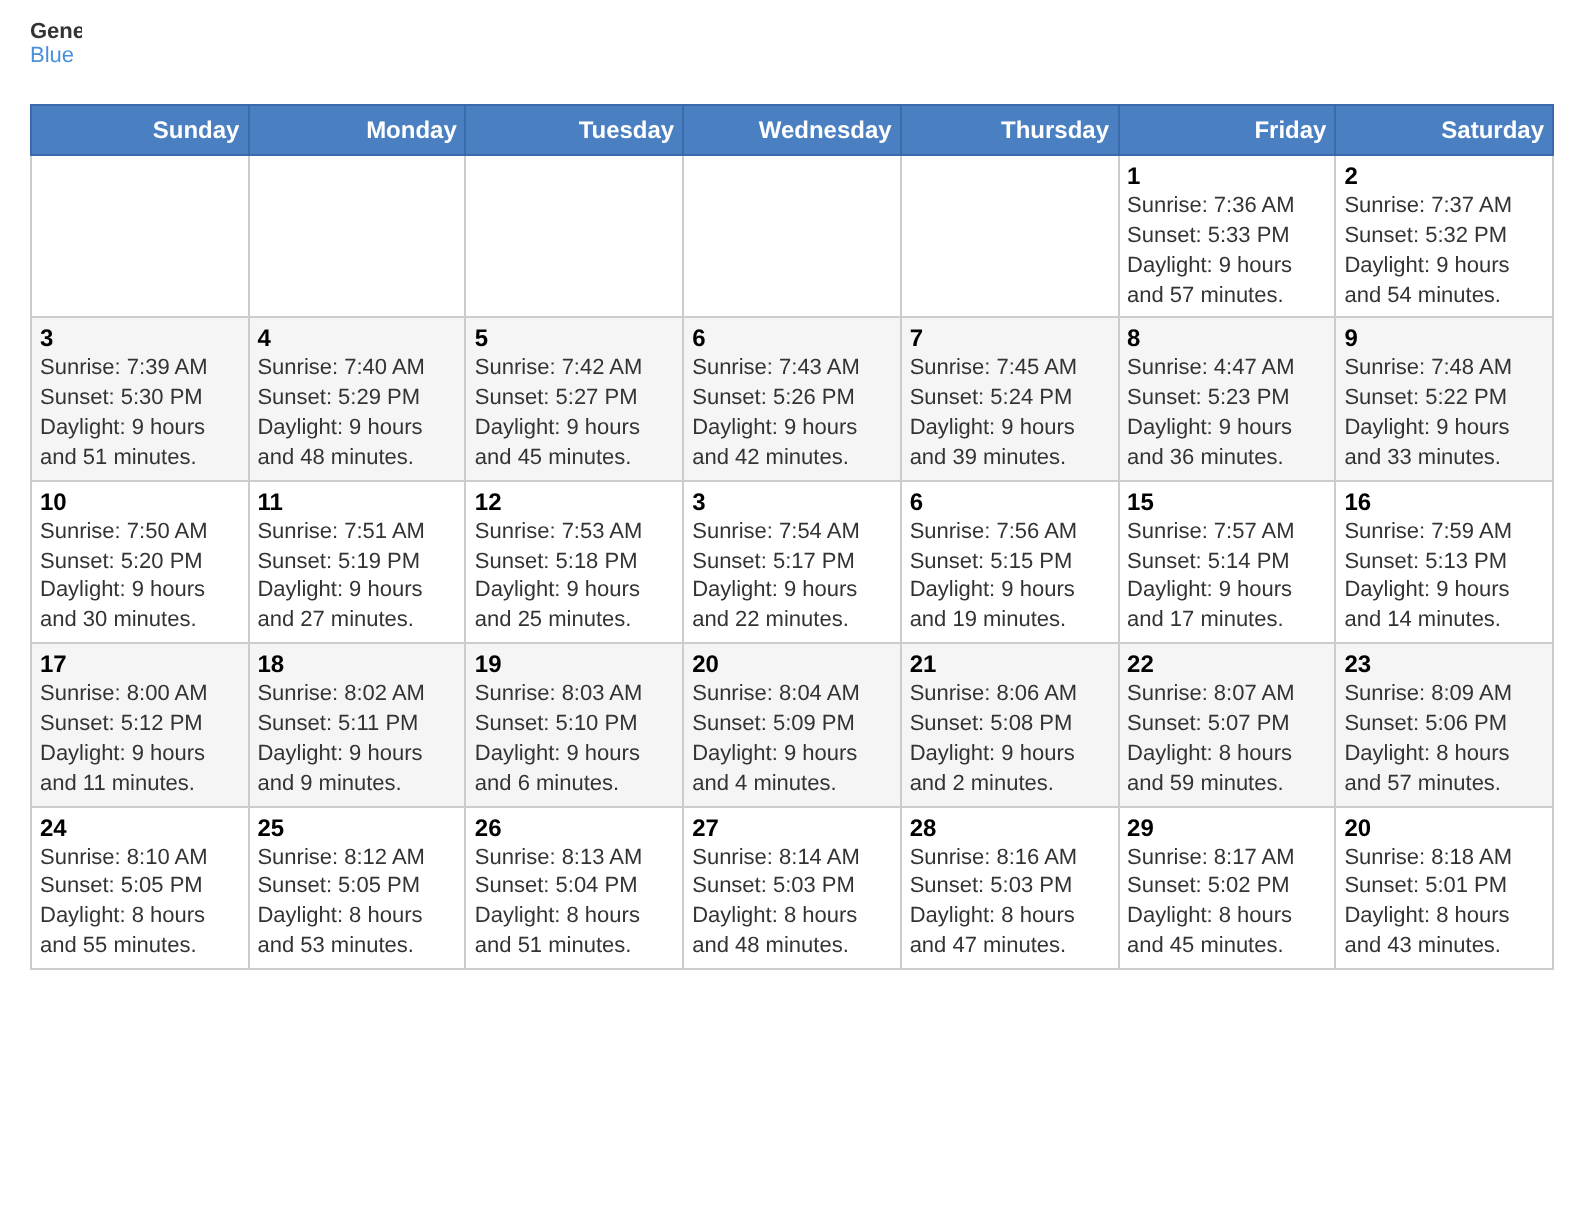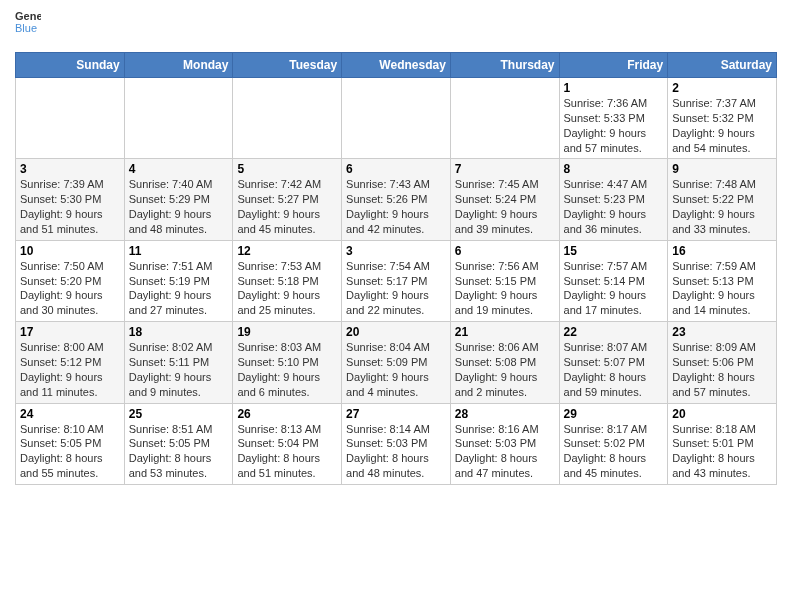--- a/index.html
+++ b/index.html
@@ -289,21 +289,21 @@
         <tr>
           <td>
             <span class="day-num">24</span>
             <div class="day-info">Sunrise: 8:10 AM
 Sunset: 5:05 PM
 Daylight: 8 hours
 and 55 minutes.</div>
           </td>
           <td>
             <span class="day-num">25</span>
-            <div class="day-info">Sunrise: 8:51 AM
+            <div class="day-info">Sunrise: 8:12 AM
 Sunset: 5:05 PM
 Daylight: 8 hours
 and 53 minutes.</div>
           </td>
           <td>
             <span class="day-num">26</span>
             <div class="day-info">Sunrise: 8:13 AM
 Sunset: 5:04 PM
 Daylight: 8 hours
 and 51 minutes.</div>

